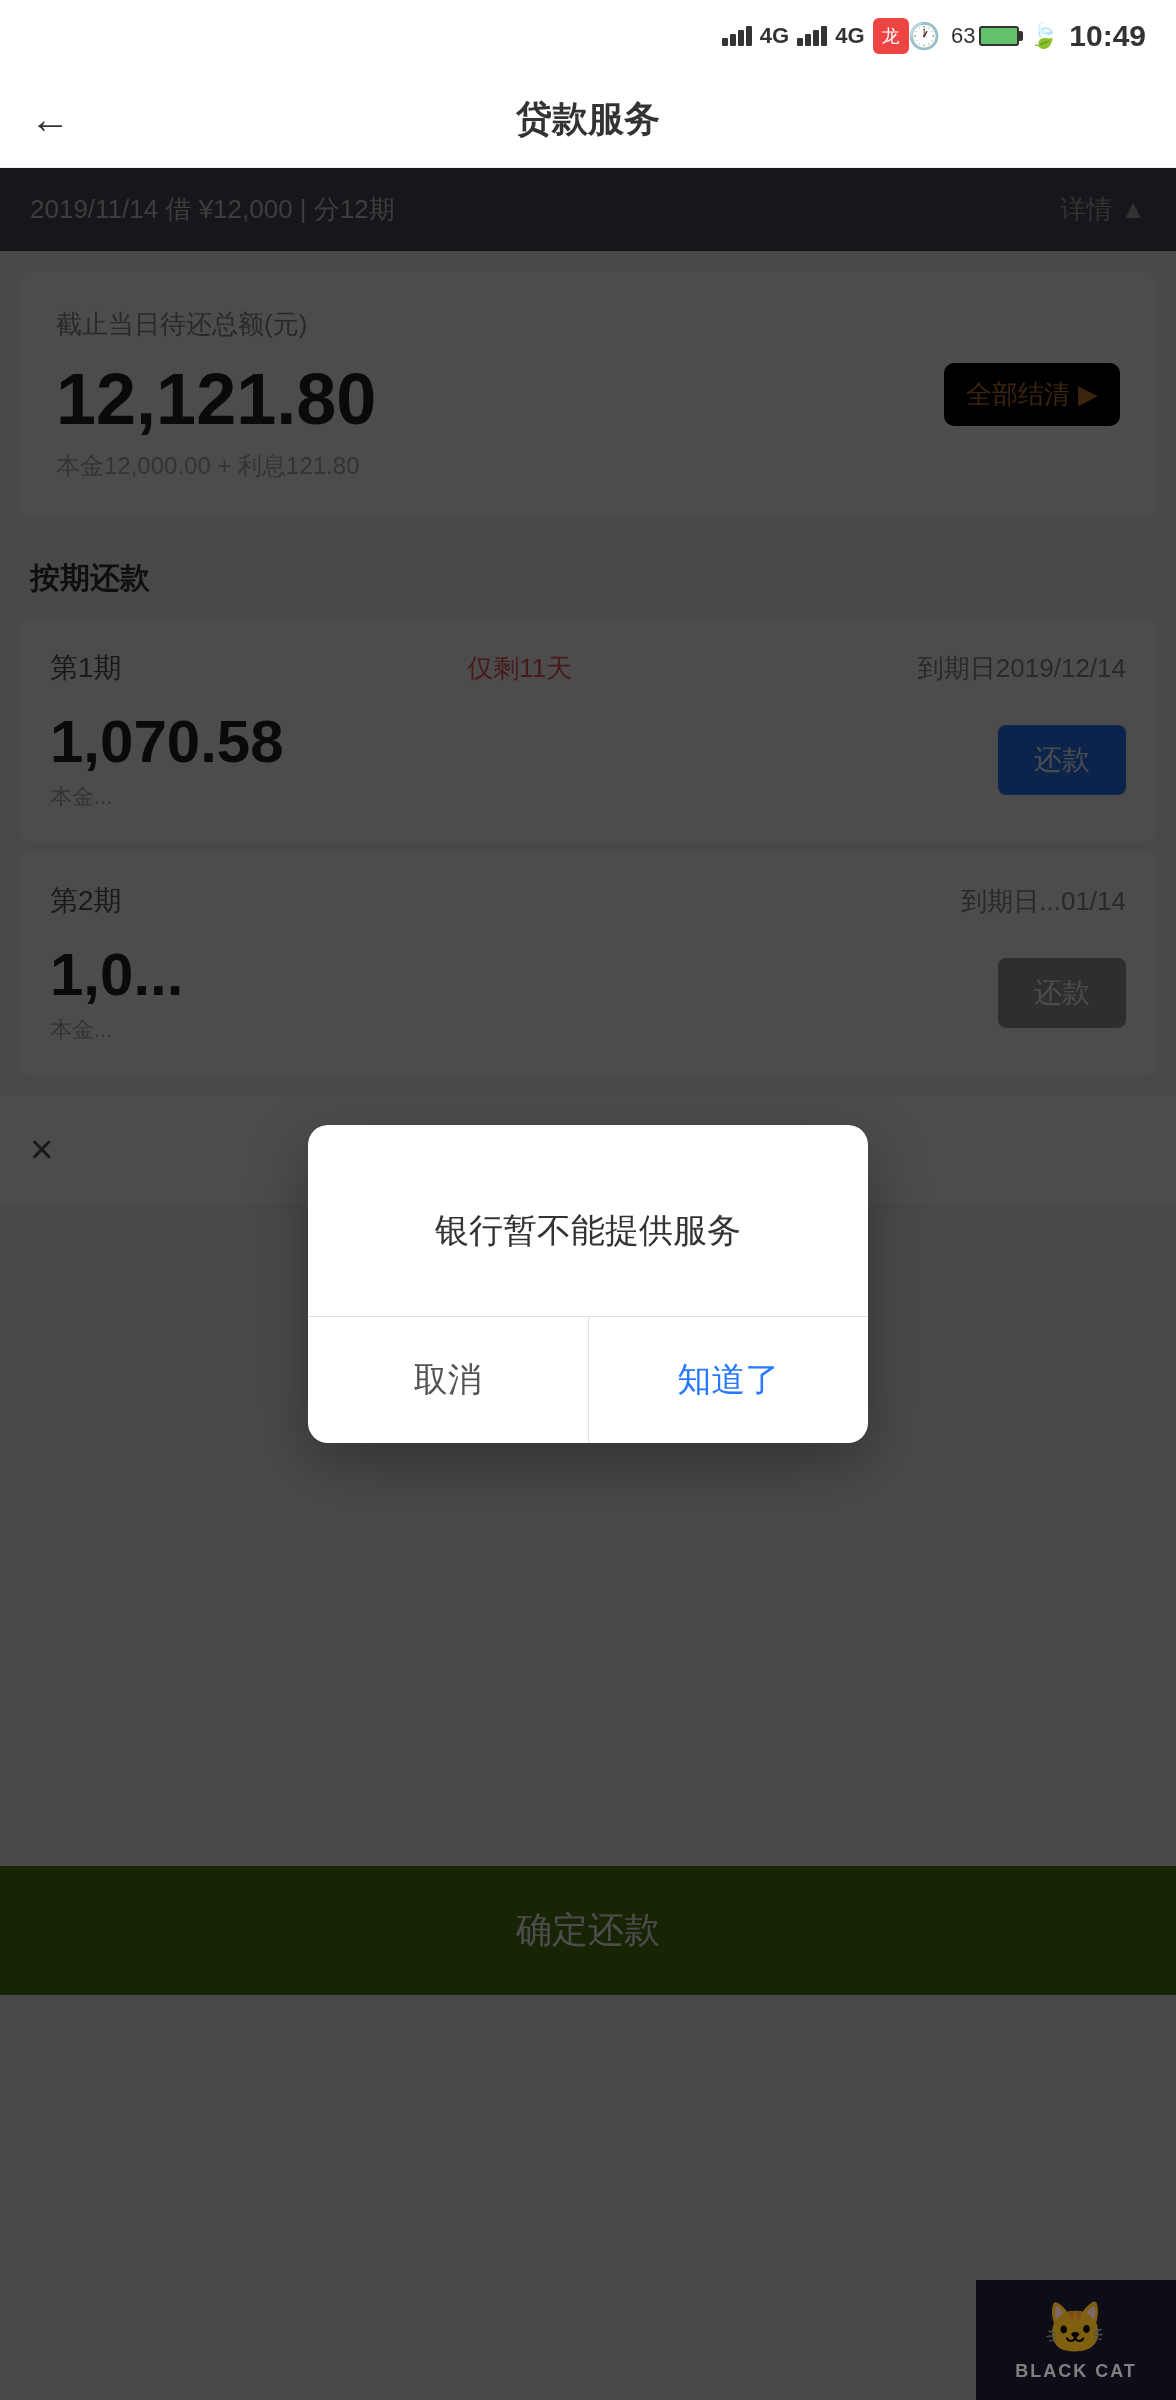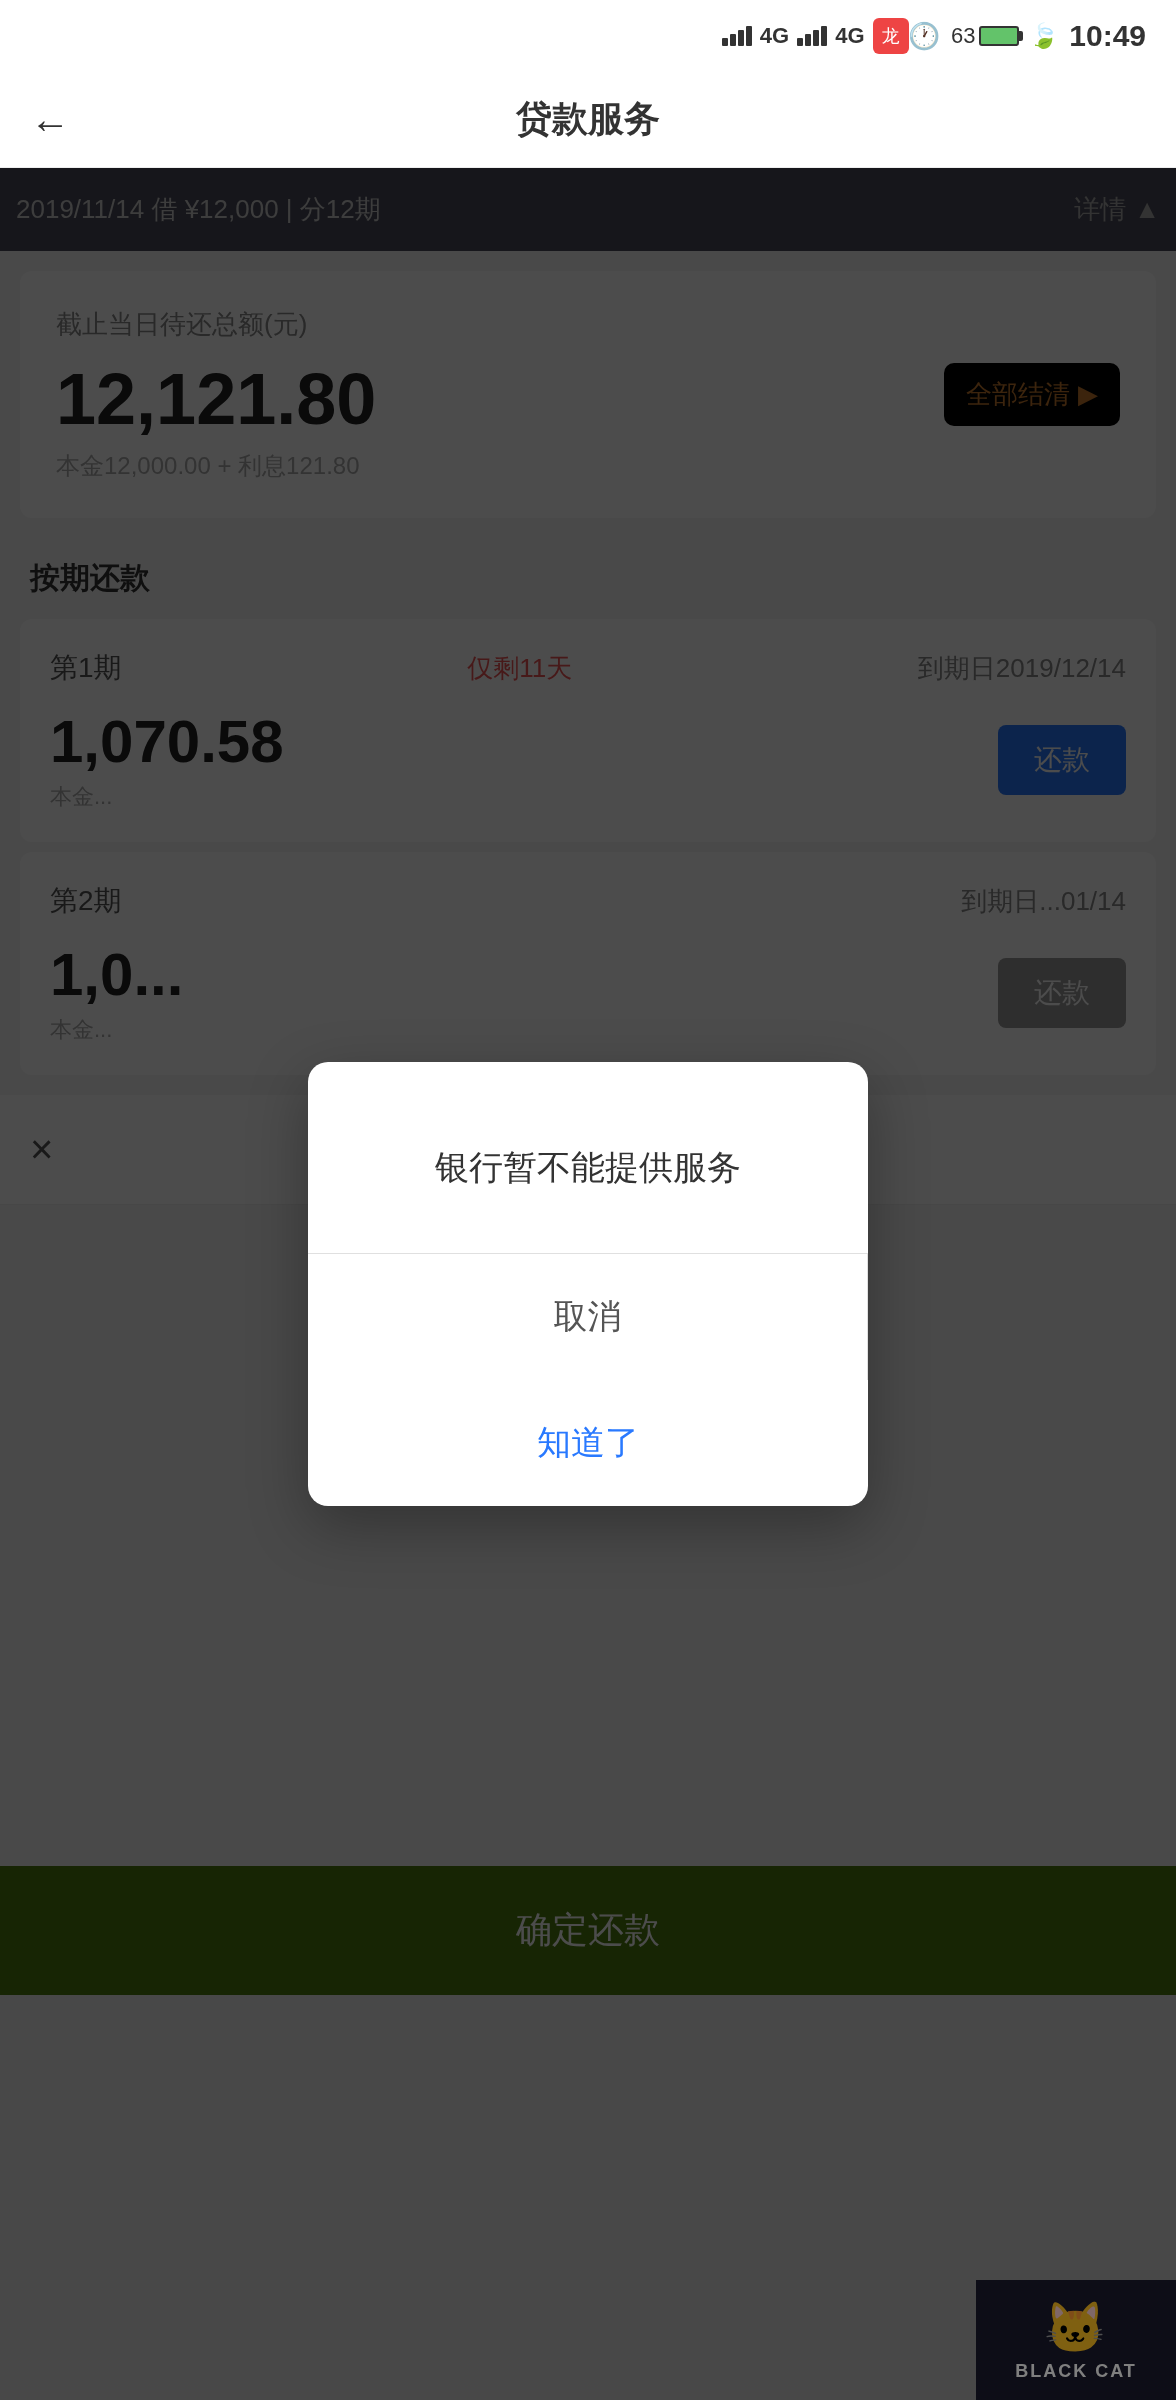--- a/index.html
+++ b/index.html
@@ -92,21 +92,21 @@
 
     .bg-inner {
       width: 100%;
       background: #f5f5f5;
       filter: brightness(0.6);
     }
 
     
     .loan-header {
       background: #4a4a5a;
-      padding: 24px 16px;
+      padding: 24px 30px;
       display: flex;
       align-items: center;
       justify-content: space-between;
       color: #ccc;
       font-size: 26px;
       gap: 36px;
     }
     .loan-header-detail {
       display: flex;
       align-items: center;
@@ -281,21 +281,20 @@
       text-align: center;
     }
     .dialog-message {
       font-size: 34px;
       color: #333;
       line-height: 1.5;
     }
     .dialog-actions {
       display: flex;
       border-top: 1px solid #e0e0e0;
-      flex-direction: column;
     }
     .dialog-btn {
       flex: 1;
       padding: 40px 20px;
       font-size: 34px;
       text-align: center;
       cursor: pointer;
       border: none;
       background: none;
     }

